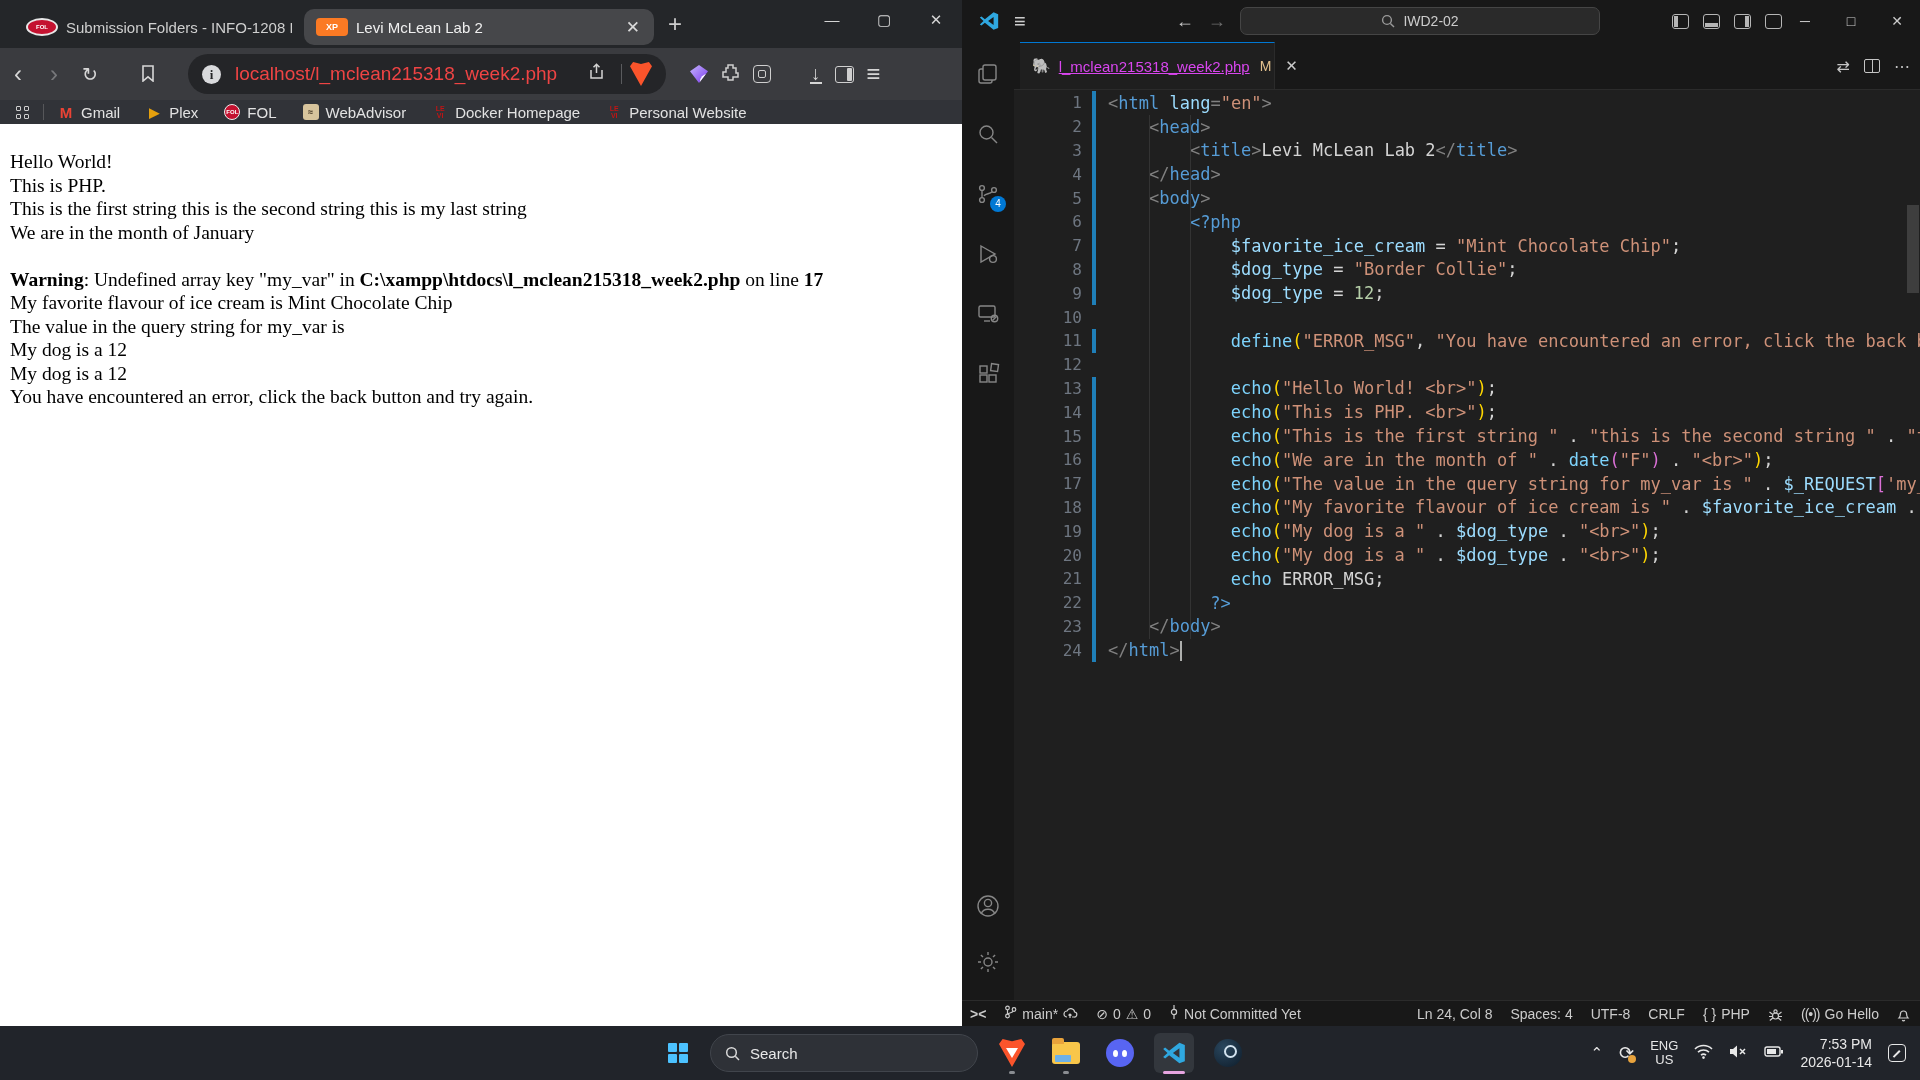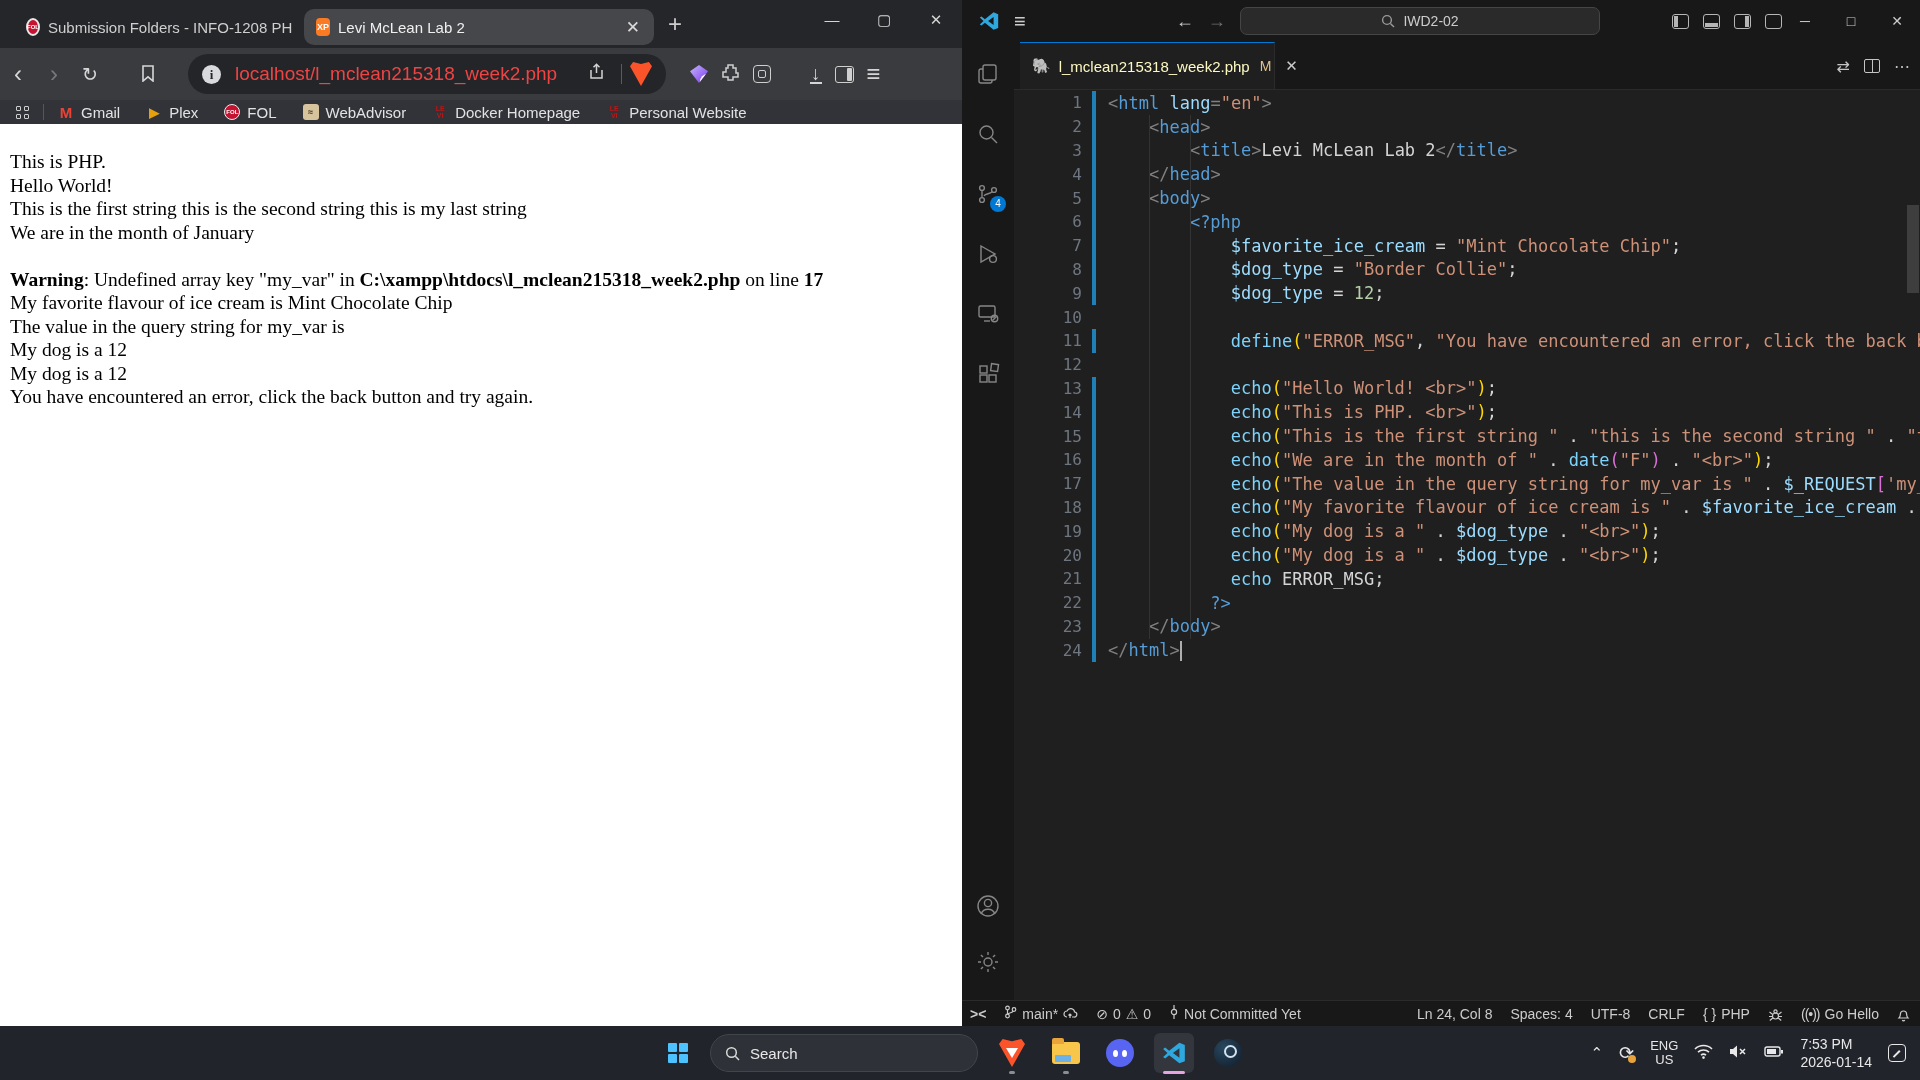--- a/index.html
+++ b/index.html
@@ -12,21 +12,21 @@
   .b-tab { display:flex; align-items:center; gap:8px; height:36px; padding:0 12px; margin-top:6px;
            color:#cfcfcf; font-size:15px; white-space:nowrap; overflow:hidden; }
   .b-tab.inactive { width:290px; margin-left:14px; }
   .b-tab.active { width:350px; background:#46474a; border-radius:10px; color:#f0f0f0; }
   .b-tab .ttl { overflow:hidden; text-overflow:clip; white-space:nowrap; flex:1; }
   .tab-close { color:#d9d9d9; font-size:17px; padding:0 2px; }
   .new-tab { color:#cdcdcd; font-size:24px; margin-left:14px; font-weight:300; }
   .b-controls { position:absolute; right:0; top:0; height:40px; display:flex; }
   .b-controls span { width:52px; text-align:center; line-height:40px; color:#d5d5d5; font-size:15px; }
 
-  .fav { width:14px; height:18px; border-radius:50%; flex:none; display:flex; align-items:center; justify-content:center; }
+  .fav { width:32px; height:18px; border-radius:50%; flex:none; display:flex; align-items:center; justify-content:center; }
   .fav.fol { background:#c41230; color:#fff; font-size:6px; font-weight:bold; border:2px solid #e8e8e8; }
   .fav.xampp { background:#fb7a24; border-radius:4px; color:#fff; font-size:9px; font-weight:bold; }
 
   .b-toolbar { height:52px; background:#3a3b3f; display:flex; align-items:center; }
   .nav-ic { color:#d7d7d7; font-size:24px; width:36px; text-align:center; }
   .nav-ic.dim { color:#77787b; }
   .urlpill { position:relative; display:flex; align-items:center; height:40px; width:478px; margin-left:22px;
              background:#242528; border-radius:20px; padding:0 14px; }
   .info-ic { width:19px; height:19px; border-radius:50%; background:#d9dadd; color:#242528;
              font-size:13px; font-weight:bold; text-align:center; line-height:19px; font-family:"Liberation Serif",serif; }
@@ -78,21 +78,21 @@
   .lay-ic.l::after { content:""; position:absolute; left:1px; top:1px; bottom:1px; width:4px; background:#b6b6b6;}
   .lay-ic.b::after { content:""; position:absolute; left:1px; right:1px; bottom:1px; height:4px; background:#b6b6b6;}
   .lay-ic.r::after { content:""; position:absolute; right:1px; top:1px; bottom:1px; width:4px; background:#b6b6b6;}
   .vs-controls { position:absolute; right:0; top:0; height:42px; display:flex;}
   .vs-controls span { width:46px; text-align:center; line-height:42px; color:#cccccc; font-size:14px;}
 
   .vs-tabbar { height:48px; background:#181818; display:flex; border-bottom:1px solid #2b2b2b; position:relative;}
   .vs-tab { display:flex; align-items:center; gap:8px; padding:0 12px; margin-left:58px; width:255px;
             background:#1f1f1f; border-top:1.5px solid #0078d4; border-right:1px solid #2b2b2b; }
   .php-el { color:#8a7ab8; font-size:15px; font-weight:bold; }
-  .vs-tab .fname { color:#fef9c3; font-size:15px; white-space:nowrap; }
+  .vs-tab .fname { color:#d946ef; font-size:15px; white-space:nowrap;text-decoration:underline; }
   .vs-tab .gitm  { color:#e2c08d; font-size:14px; margin-left:2px;}
   .vs-tab .x { color:#cccccc; font-size:15px; margin-left:6px;}
   .vs-tab-actions { position:absolute; right:10px; top:0; height:48px; display:flex; align-items:center; gap:14px; color:#c5c5c5;}
   .split-ic { width:16px; height:14px; border:1.4px solid #c5c5c5; border-radius:2px; position:relative;}
   .split-ic::after{ content:""; position:absolute; left:7px; top:0; bottom:0; width:1.4px; background:#c5c5c5;}
 
   .activitybar { position:absolute; left:0; top:42px; bottom:26px; width:52px; background:#181818; }
   .act { position:absolute; left:0; width:52px; height:48px; display:flex; align-items:center; justify-content:center; }
   .act svg { stroke:#868686; fill:none; stroke-width:1.4; }
   .scm-badge { position:absolute; right:8px; bottom:6px; background:#0078d4; color:#fff; border-radius:50%;
@@ -137,21 +137,21 @@
   .folder-l::before { content:""; position:absolute; left:0; top:-4px; width:12px; height:6px; background:#e9a33b; border-radius:2px 2px 0 0;}
   .folder-l::after { content:""; position:absolute; left:3px; bottom:2px; width:16px; height:7px; background:#6db1e8; border-radius:1px;}
   .discord-l { width:28px; height:28px; border-radius:50%; background:#5865f2; position:relative;}
   .discord-l::before, .discord-l::after { content:""; position:absolute; top:11px; width:5px; height:7px; border-radius:50%; background:#fff;}
   .discord-l::before{ left:7px;} .discord-l::after{ right:7px;}
   .steam-l { width:28px; height:28px; border-radius:50%; background:radial-gradient(circle at 35% 30%,#2a475e,#0e1c2a); position:relative;}
   .steam-l::after { content:""; position:absolute; right:5px; top:6px; width:9px; height:9px; border:2px solid #d3e3ef; border-radius:50%;}
   .tray { margin-left:auto; display:flex; align-items:center; gap:16px; margin-right:14px; color:#e8e8e8;}
   .tray .chev { font-size:15px; }
   .lang { font-size:13px; line-height:14px; text-align:center; }
-  .clock { font-size:14px; line-height:18px; text-align:left; }
+  .clock { font-size:14px; line-height:18px; text-align:right; }
   .sync-ic { position:relative; font-size:18px; }
   .sync-ic::after { content:""; position:absolute; right:-2px; bottom:1px; width:8px; height:8px; border-radius:50%; background:#e8a33d;}
   .pen-sq { width:18px; height:18px; border:1.6px solid #e8e8e8; border-radius:4px; position:relative;}
   .pen-sq::after { content:""; position:absolute; left:3px; top:8px; width:9px; height:1.6px; background:#e8e8e8; transform:rotate(-45deg);}
 </style>
 </head>
 <body>
 
 <div class="browser">
   <div class="b-tabbar">
@@ -241,22 +241,22 @@
         <span class="bm">
           <span class="bmi levi">LE
 VI</span>
           <span>Personal Website</span>
         </span>
       </span>
   </div>
 
   <div class="b-page">
     <div id="para1">
+        <div>Hello World!</div>
         <div>This is PHP.</div>
-        <div>Hello World!</div>
         <div>This is the first string this is the second string this is my last string</div>
         <div>We are in the month of January</div>
       </div>
     <div class="blank"></div>
     <div>
       <b>Warning</b><span>: Undefined array key "my_var" in </span><b>C:\xampp\htdocs\l_mclean215318_week2.php</b><span> on line </span><b>17</b>
     </div>
     <div id="para2">
         <div>My favorite flavour of ice cream is Mint Chocolate Chip</div>
         <div>The value in the query string for my_var is</div>

